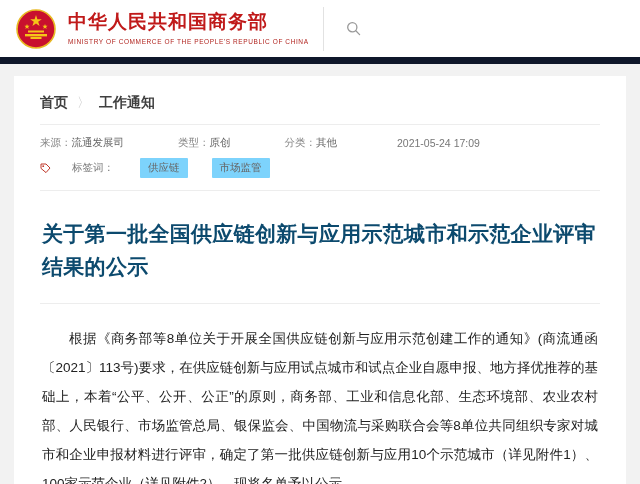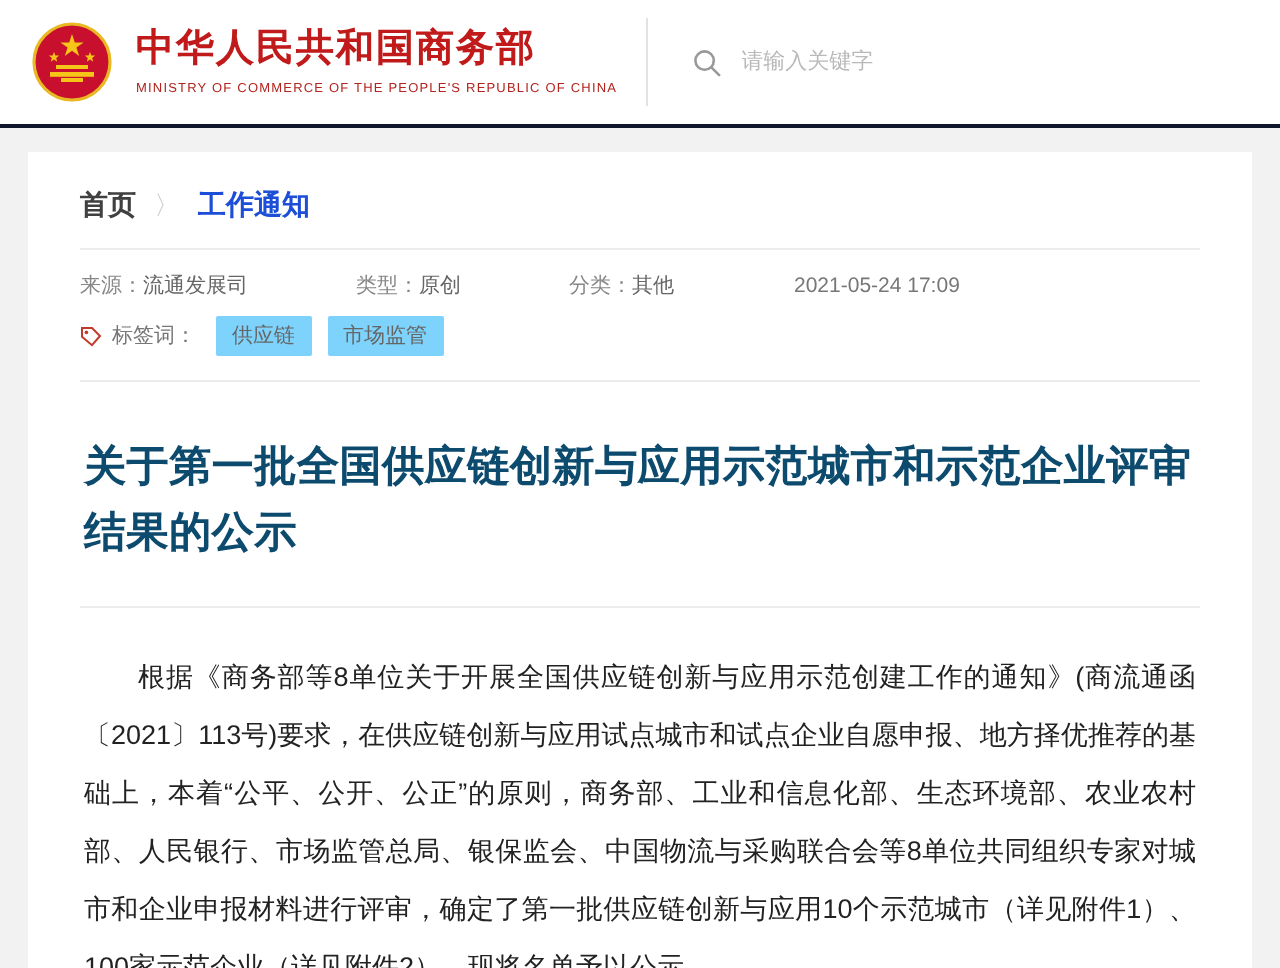--- a/index.html
+++ b/index.html
@@ -21,21 +21,21 @@
   }
 
   
   .header {
     height: 64px;
     background: #ffffff;
     display: flex;
     align-items: center;
     padding: 0 0 0 14px;
     box-sizing: border-box;
-    border-bottom: 2px solid #0f172a;
+    border-bottom: 7px solid #0f172a;
   }
   .emblem {
     width: 44px;
     height: 44px;
     flex: 0 0 44px;
     margin-right: 10px;
     position: relative;
   }
   .emblem svg { display: block; }
   .title-block {
@@ -101,21 +101,21 @@
     display: flex;
     align-items: center;
     font-size: 14px;
     padding-bottom: 12px;
     border-bottom: 1px solid #ededed;
   }
   .crumb {
     color: #404040;
     font-weight: bold;
   }
-  .crumb.active { color: #1d4ed8; }
+  .crumb.active { color: #404040; }
   .crumb-sep {
     color: #c9c9c9;
     margin: 0 9px;
     font-size: 13px;
   }
 
   .meta-row {
     display: flex;
     align-items: center;
     font-size: 10.5px;
@@ -126,20 +126,21 @@
   .meta-item { margin-right: 18px; white-space: nowrap; }
   .meta-label { color: #888; }
   .meta-value { color: #666; }
   .meta-date { color: #777; margin-left: 6px; }
 
   .tag-row {
     display: flex;
     align-items: center;
     padding: 8px 0 12px 0;
     font-size: 10.5px;
+    gap: 16px;
   }
   .tag-icon {
     width: 11px;
     height: 11px;
     margin-right: 5px;
     flex: 0 0 11px;
   }
   .tag-icon svg { display: block; }
   .tag-label {
     color: #777;
@@ -205,21 +206,20 @@
       <div class="title-cn">中华人民共和国商务部</div>
       <div class="title-en">MINISTRY OF COMMERCE OF THE PEOPLE'S REPUBLIC OF CHINA</div>
     </div>
     <div class="search-wrap">
       <span class="search-icon">
         <svg width="15" height="15" viewBox="0 0 15 15">
           <circle cx="6.3" cy="6.3" r="4.6" fill="none" stroke="#999" stroke-width="1.3"></circle>
           <line x1="9.8" y1="9.8" x2="13.6" y2="13.6" stroke="#999" stroke-width="1.3" stroke-linecap="round"></line>
         </svg>
       </span>
-      <input class="search-input" type="text" placeholder="请输入关键字" style="">
     </div>
   </div>
 
   <div class="card">
 
     <div class="breadcrumb">
       <span class="crumb">首页</span>
       <span class="crumb-sep">〉</span>
       <span class="crumb active">工作通知</span>
     </div>

